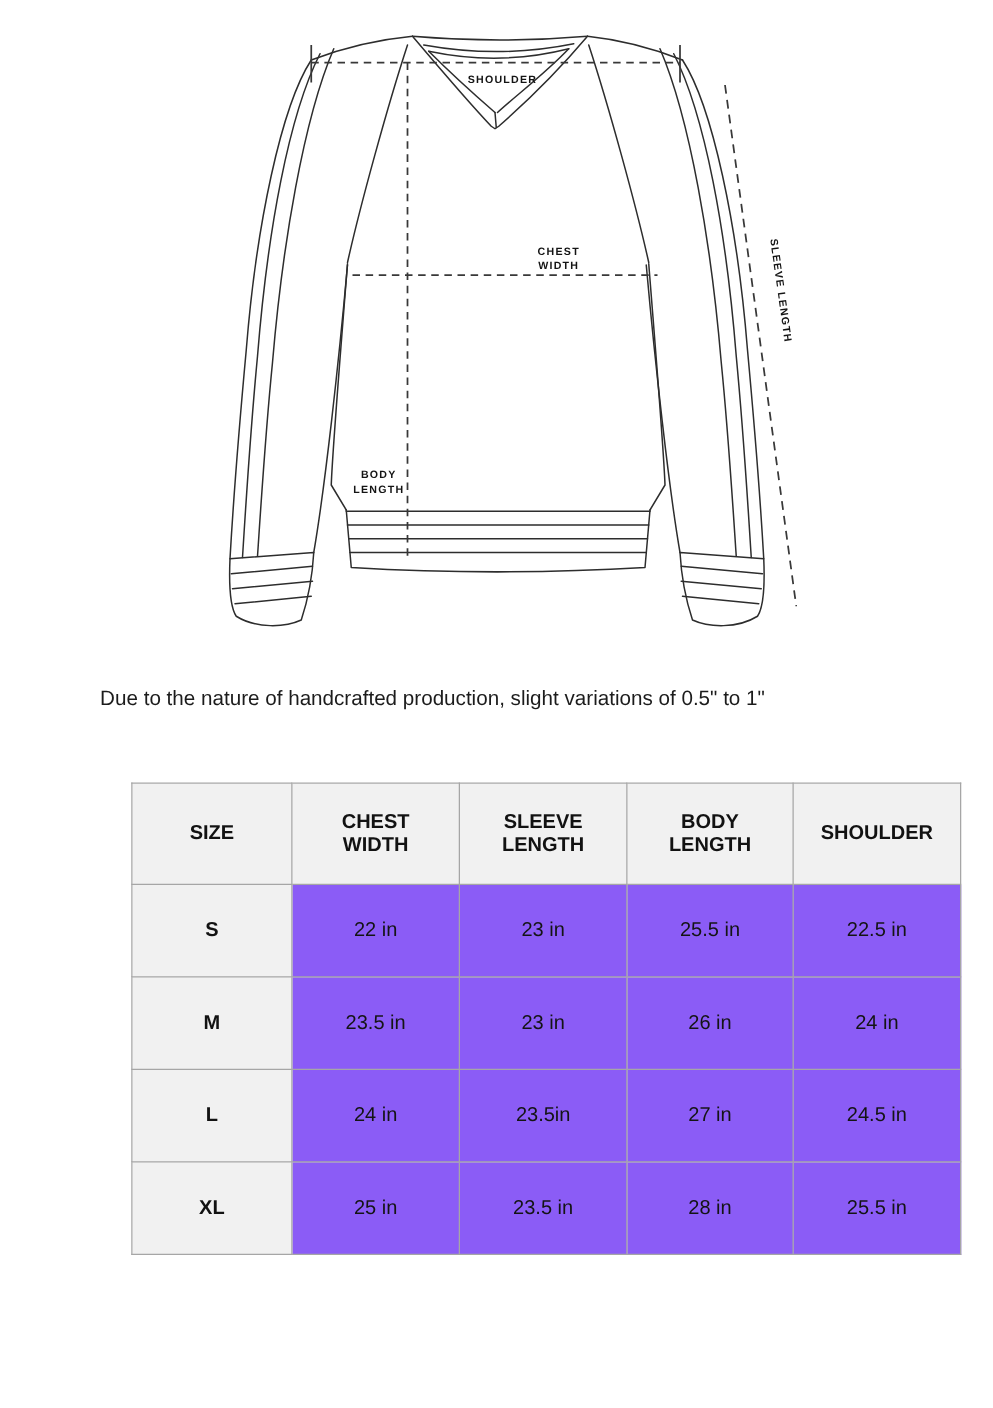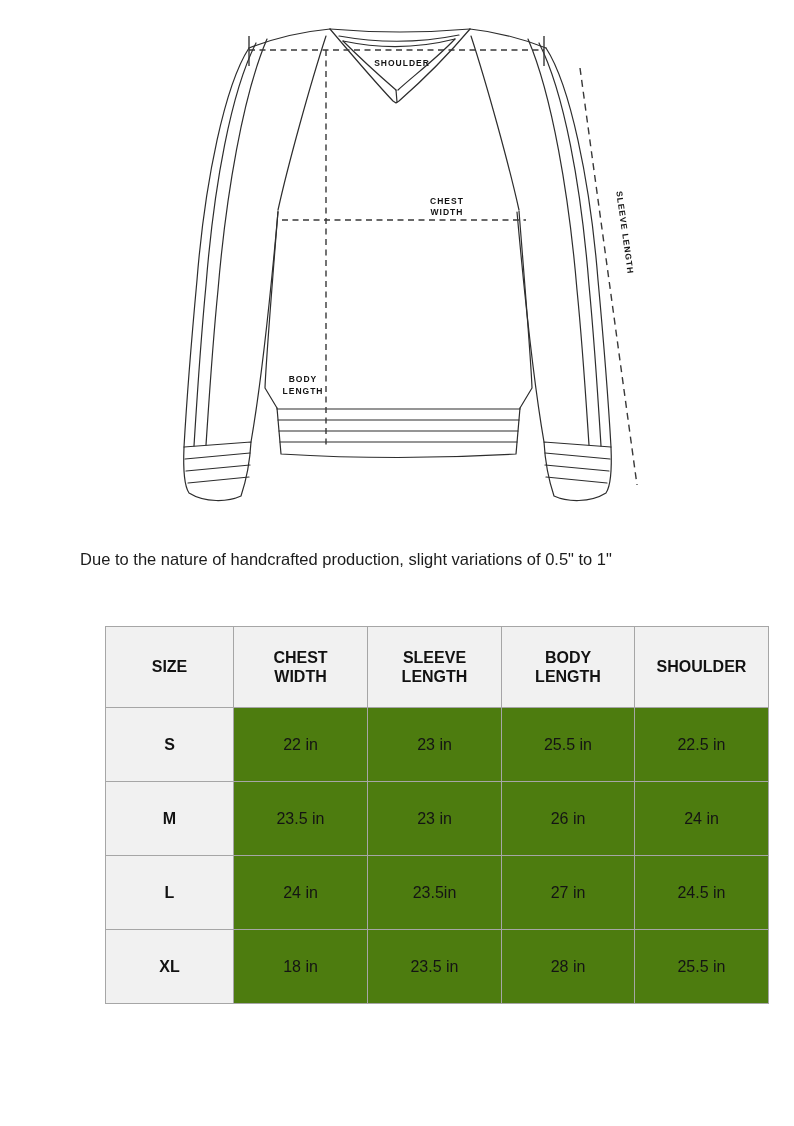--- a/index.html
+++ b/index.html
@@ -27,21 +27,21 @@
   .size-table thead th{
     height:80px;background:#f1f1f1;font-size:16px;font-weight:700;
     color:#121212;line-height:1.2;
   }
   .size-table thead th span{display:inline-block;max-width:100px;}
   .size-table tbody tr{height:74px;}
   .size-table tbody th{
     background:#f1f1f1;font-size:16px;font-weight:700;color:#121212;
   }
   .size-table tbody td{
-    background:#4d7c0f;font-size:16px;font-weight:400;color:#141414;
+    background:#8b5cf6;font-size:16px;font-weight:400;color:#141414;
   }
   .model-info{
     position:absolute;top:1036px;left:0;width:794px;margin:0;
     text-align:center;font-size:16.5px;line-height:21.5px;color:#1c1c1c;
   }
 </style>
 </head>
 <body>
 
 <div class="page">
@@ -149,21 +149,21 @@
       </tr>
       <tr>
         <th>L</th>
         <td>24 in</td>
         <td>23.5in</td>
         <td>27 in</td>
         <td>24.5 in</td>
       </tr>
       <tr>
         <th>XL</th>
-        <td>18 in</td>
+        <td>25 in</td>
         <td>23.5 in</td>
         <td>28 in</td>
         <td>25.5 in</td>
       </tr>
     </tbody>
   </table>
 
   <p class="model-info">
     <br>
   </p>

